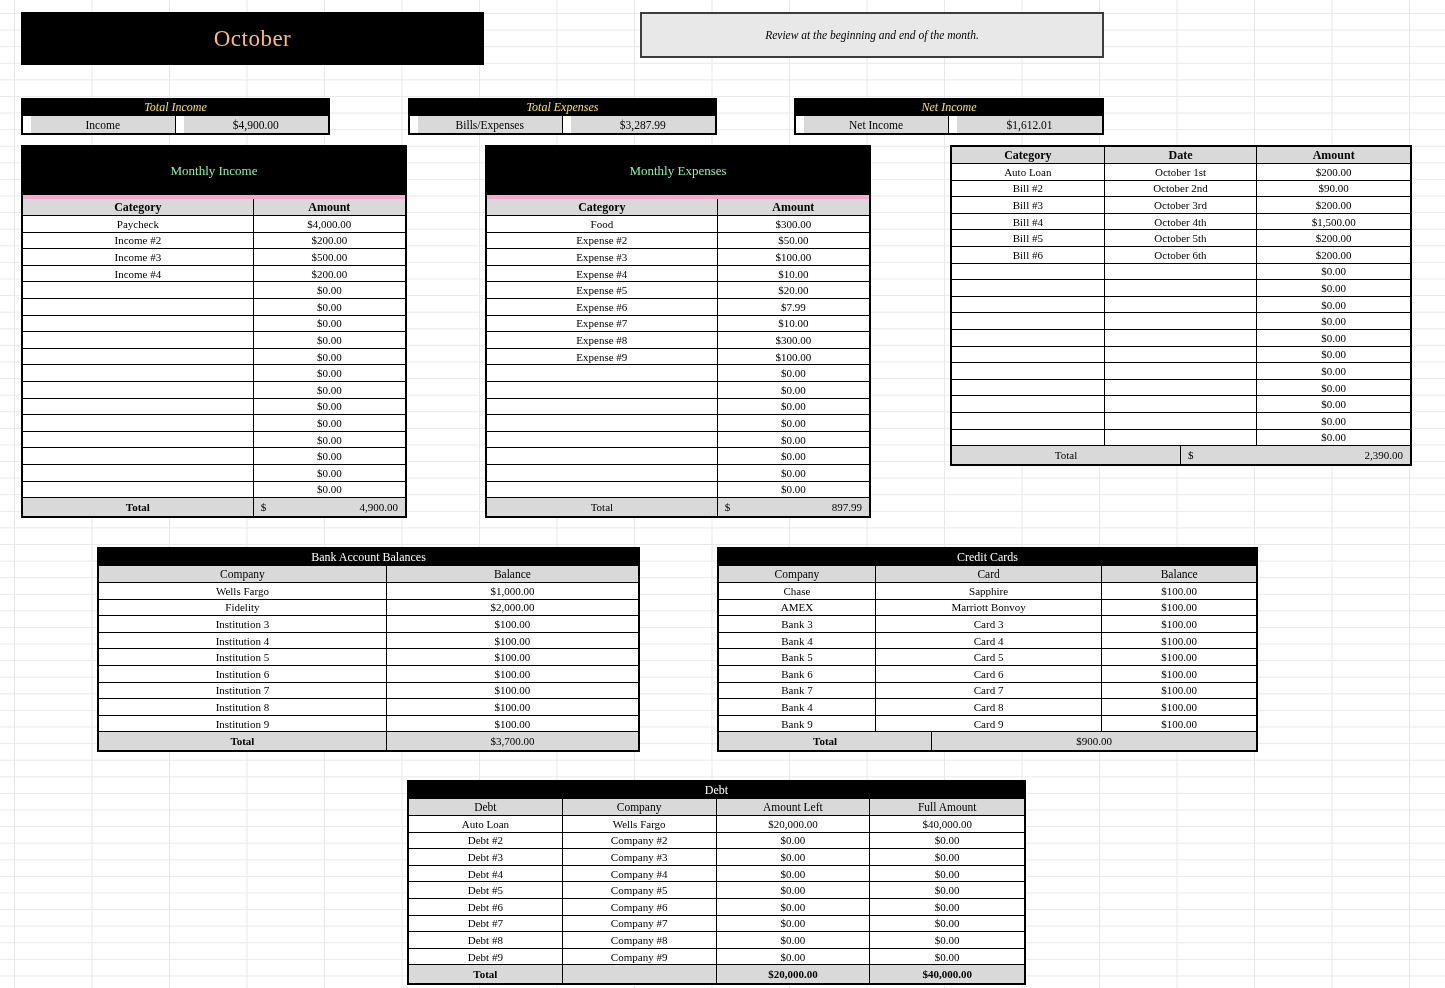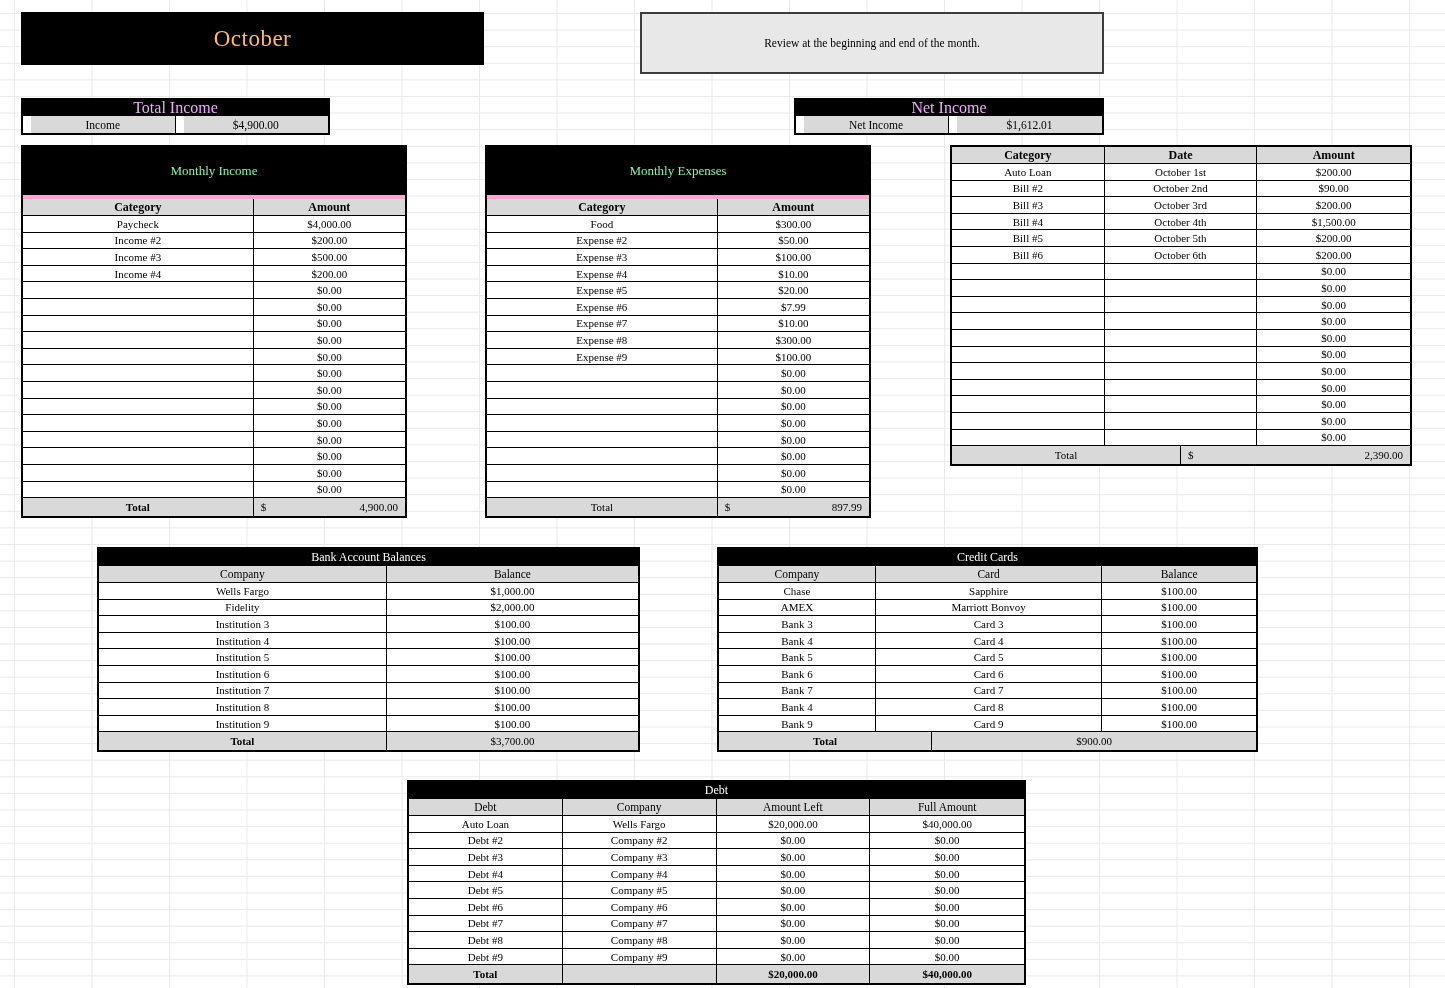--- a/index.html
+++ b/index.html
@@ -34,52 +34,59 @@
   .t-title { height: 17px; background: #000; color: #fff; font-size: 12px;
     display: flex; align-items: center; justify-content: center; border-bottom: 1px solid #000; }
   .t-head .td { background: #d9d9d9; height: 17px; font-size: 12px; }
   .t-head.plain .td { font-weight: normal; font-size: 11.5px; }
   .t-head.boldhead .td { font-weight: bold; text-align: center; }
   .t-row .td { height: 16.6px; background: #fff; }
   .t-total .td { background: #d9d9d9; height: 17.5px; border-bottom: none; }
   .bold { font-weight: bold; }
   .money-split { justify-content: space-between; padding: 0 7px; }
   
-  .sum-head { height: 16px; background: #000; color: #f0abfc; font-size: 16px;
-    display: flex; align-items: center; justify-content: center; border-bottom: 1px solid #000; }
+  .sum-head { height: 16px; background: #000; color: #fde047; font-size: 12px;
+    display: flex; align-items: center; justify-content: center; border-bottom: 1px solid #000; font-style: italic; }
   .sum-row .td { height: 17px; background: #d9d9d9; font-size: 11.5px; border-bottom: none; margin-left: 8px; }
   
   .w50 { width: 50%; } .w604 { width: 60.4%; } .w396 { width: 39.6%; }
   .w333 { width: 33.33%; } .w334 { width: 33.34%; }
   .w534 { width: 53.4%; } .w466 { width: 46.6%; }
   .w292 { width: 29.2%; } .w422 { width: 42.2%; } .w286 { width: 28.6%; }
   .w397 { width: 39.7%; } .w603 { width: 60.3%; }
   .w25 { width: 25%; }
 </style>
 </head>
 <body>
 
 <div class="sheet">
 
   <div class="banner-black" style="left:21px; top:12px; width:463px; height:53px;">
     <span class="month-title">October</span>
   </div>
 
-  <div class="note-box" style="left:640px; top:12px; width:464px; height:62px;">
+  <div class="note-box" style="left:640px; top:12px; width:464px; height:46px;font-style:italic;">
     <span>Review at the beginning and end of the month.</span>
   </div>
 
   <div class="tbl" style="left:21px; top:98px; width:309px;">
     <div class="sum-head">Total Income</div>
     <div class="tr sum-row">
       <div class="td w50">Income</div>
       <div class="td w50">$4,900.00</div>
     </div>
   </div>
 
+  <div class="tbl" style="left:408px; top:98px; width:309px;">
+    <div class="sum-head">Total Expenses</div>
+    <div class="tr sum-row">
+      <div class="td w50">Bills/Expenses</div>
+      <div class="td w50">$3,287.99</div>
+    </div>
+  </div>
 
   <div class="tbl" style="left:794px; top:98px; width:310px;">
     <div class="sum-head">Net Income</div>
     <div class="tr sum-row">
       <div class="td w50">Net Income</div>
       <div class="td w50">$1,612.01</div>
     </div>
   </div>
 
   <div class="tbl" style="left:21px; top:145px; width:386px;">

